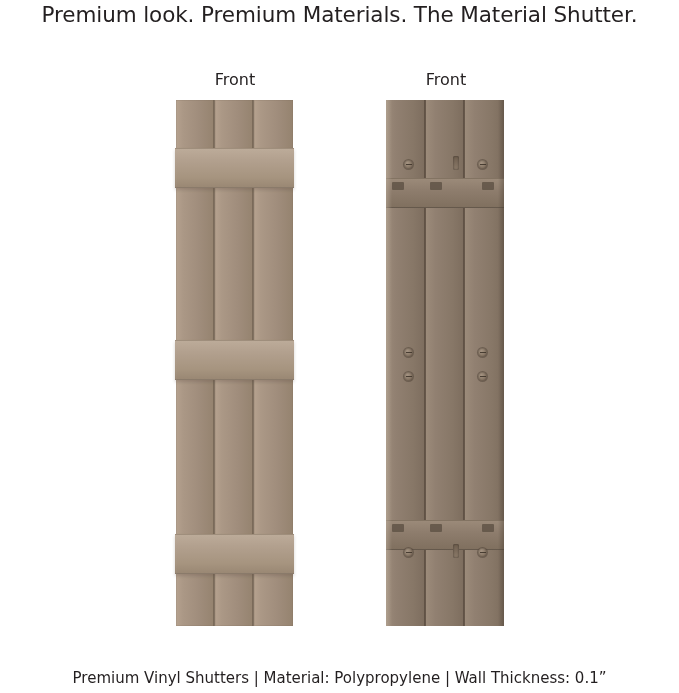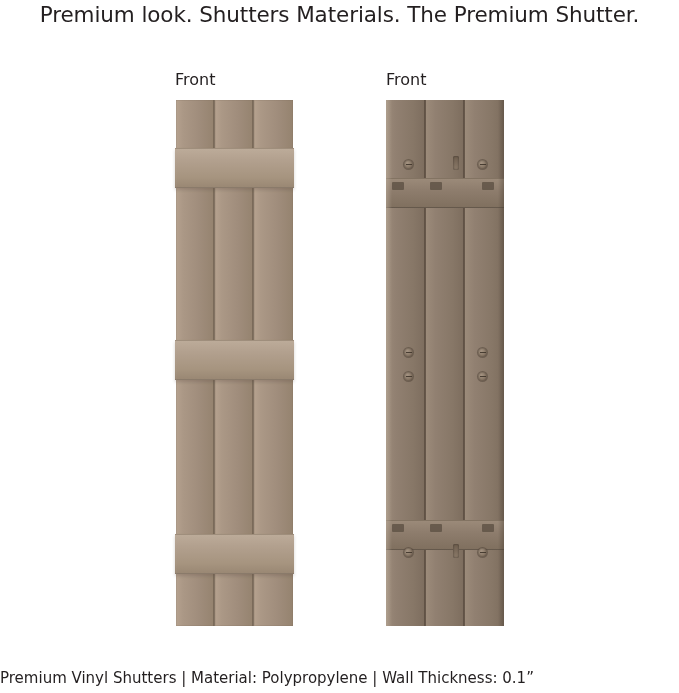--- a/index.html
+++ b/index.html
@@ -29,21 +29,21 @@
     color: #231f20;
     white-space: nowrap;
   }
 
   
   .view-label {
     position: absolute;
     font-size: 16px;
     line-height: 20px;
     color: #231f20;
-    text-align: left;
+    text-align: center;
     width: 120px;
   }
   .view-label.front { left: 175px; top: 70px; }
   .view-label.back  { left: 386px; top: 70px; }
 
   
   .shutter {
     position: absolute;
     top: 100px;
     height: 526px;
@@ -178,31 +178,31 @@
     background: rgba(96,83,70,0.85);
     border-radius: 1px;
   }
 
   
   .caption {
     position: absolute;
     left: 0;
     top: 668px;
     width: 679px;
-    text-align: left;
+    text-align: center;
     font-size: 15px;
     line-height: 20px;
     color: #231f20;
     white-space: nowrap;
   }
 </style>
 </head>
 <body>
 
-<div class="headline">Premium look. Shutters Materials. The Premium Shutter.</div>
+<div class="headline">Premium look. Premium Materials. The Material Shutter.</div>
 
 <div class="view-label front">Front</div>
 <div class="view-label back">Front</div>
 
 <div class="shutter front-shutter">
   <div class="board b1"></div>
   <div class="board b2"></div>
   <div class="board b3"></div>
   <div class="seam s1"></div>
   <div class="seam s2"></div>

